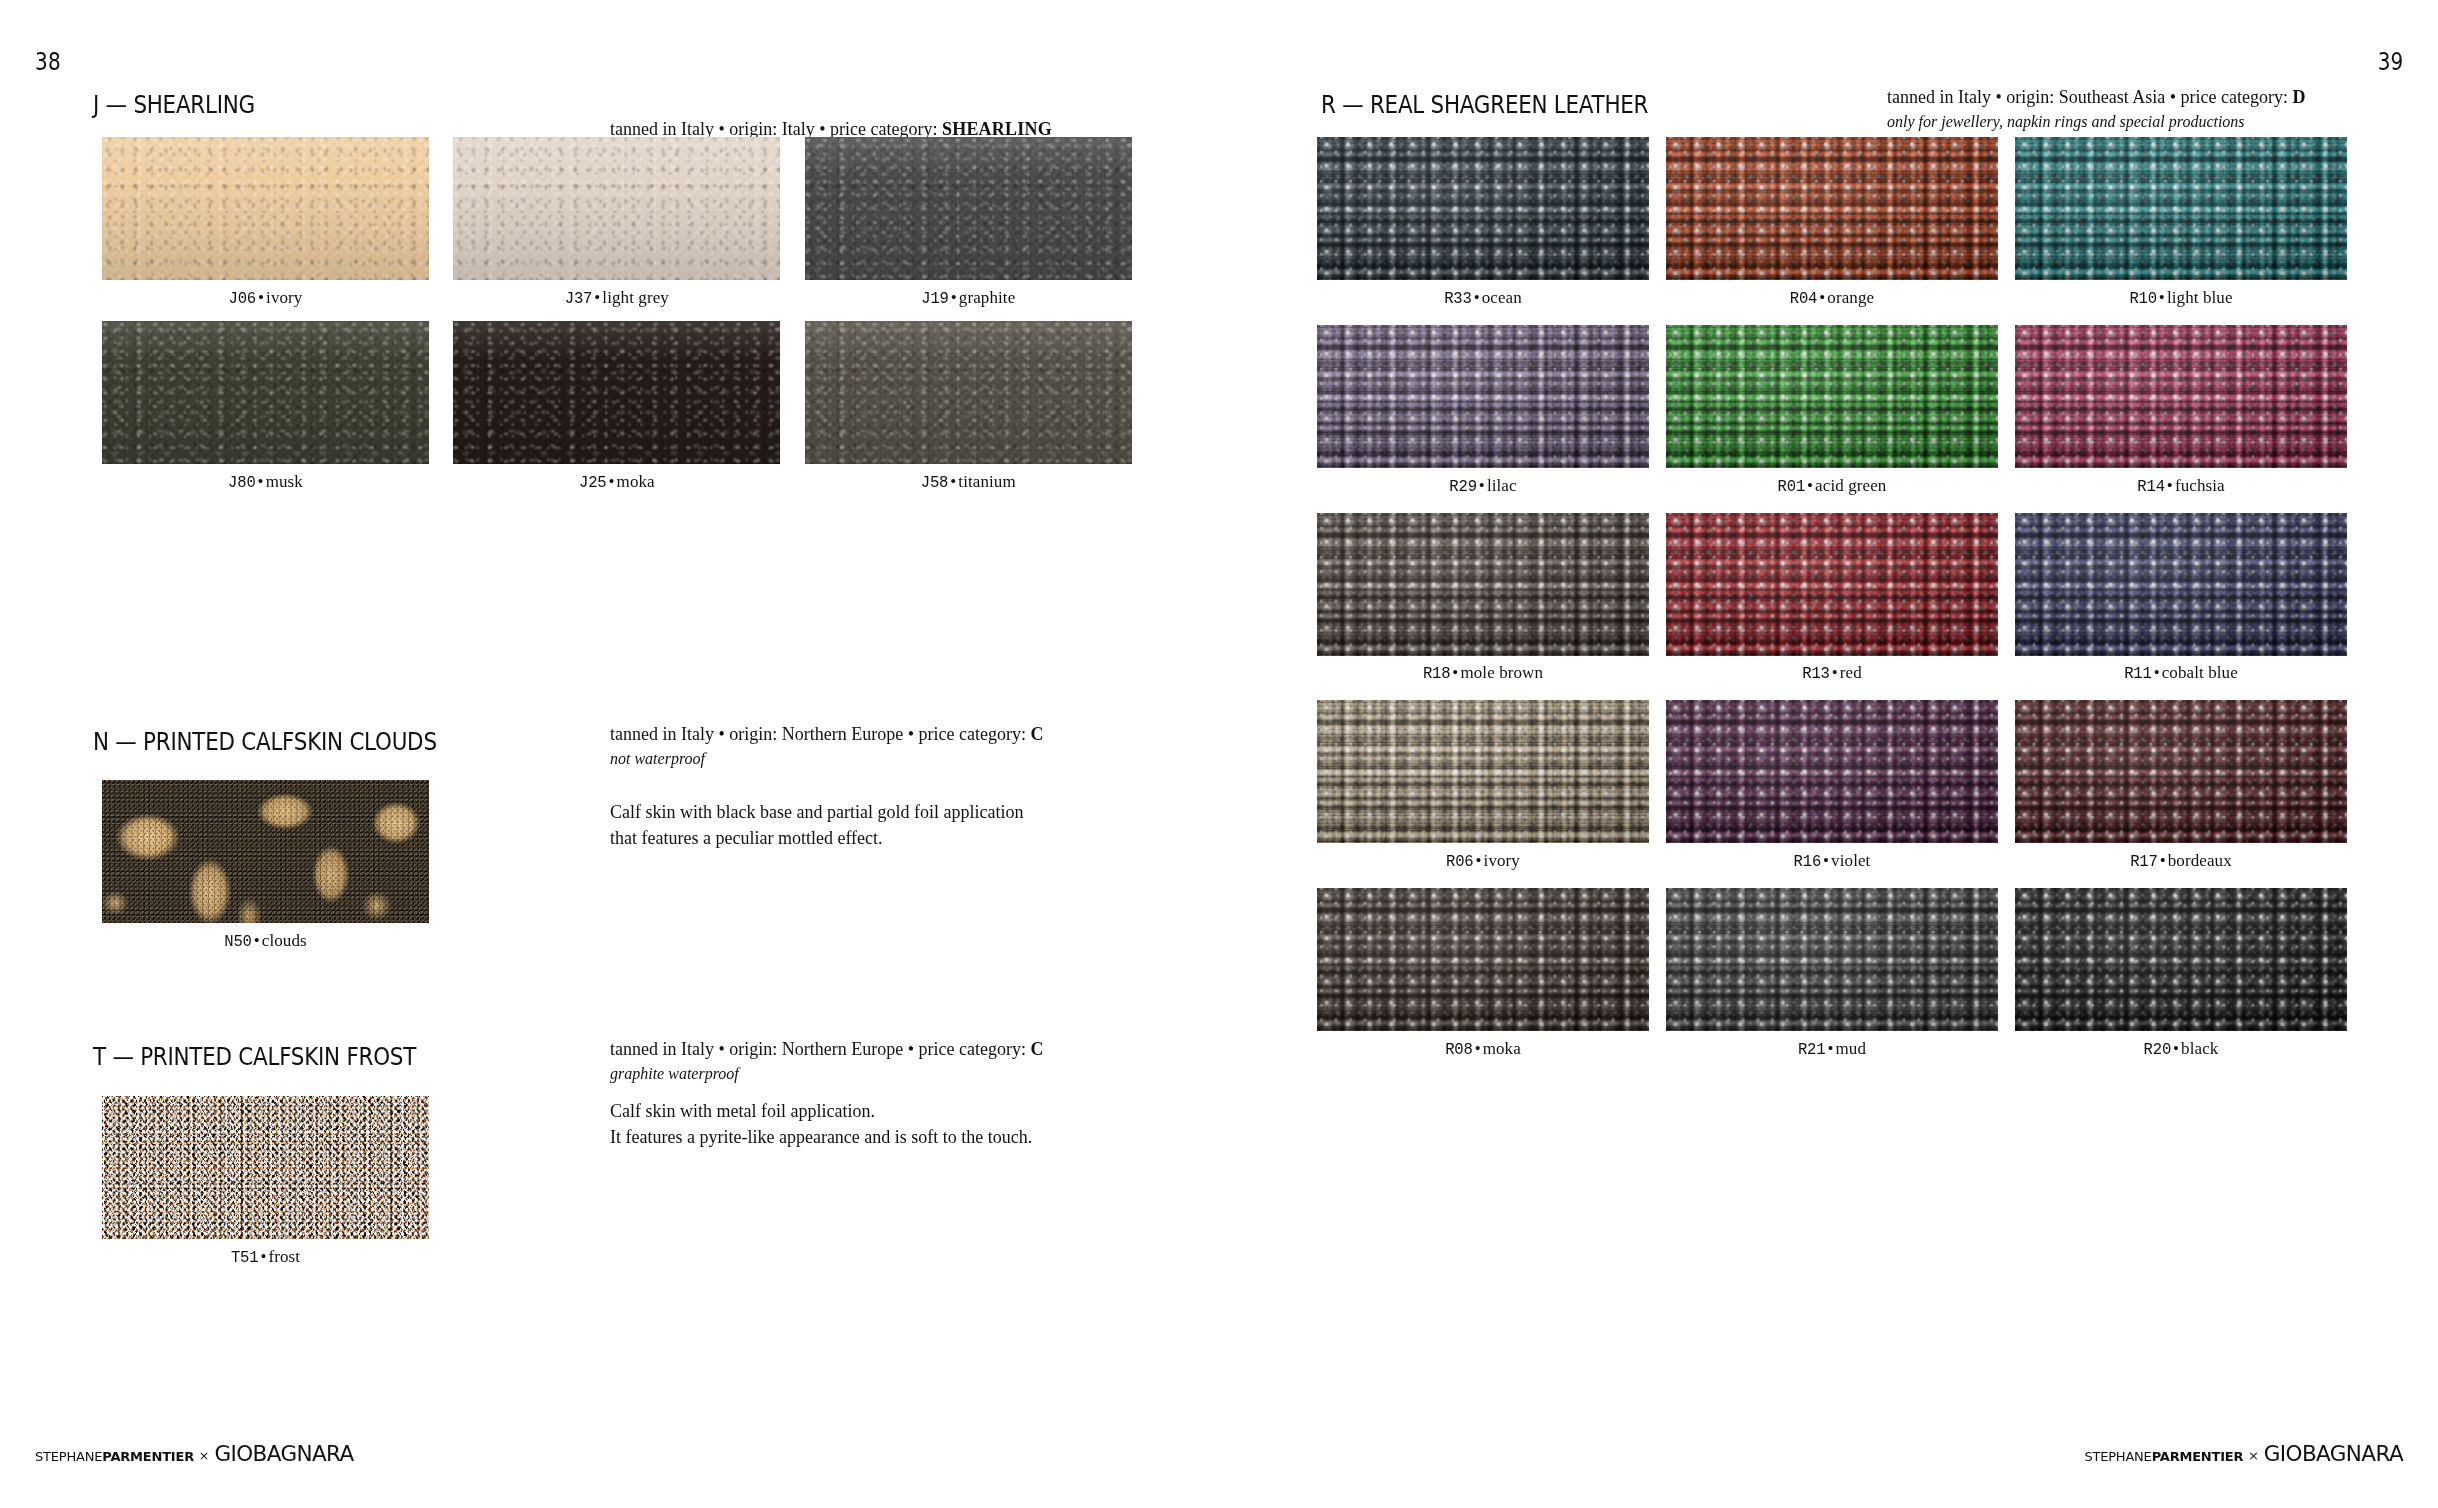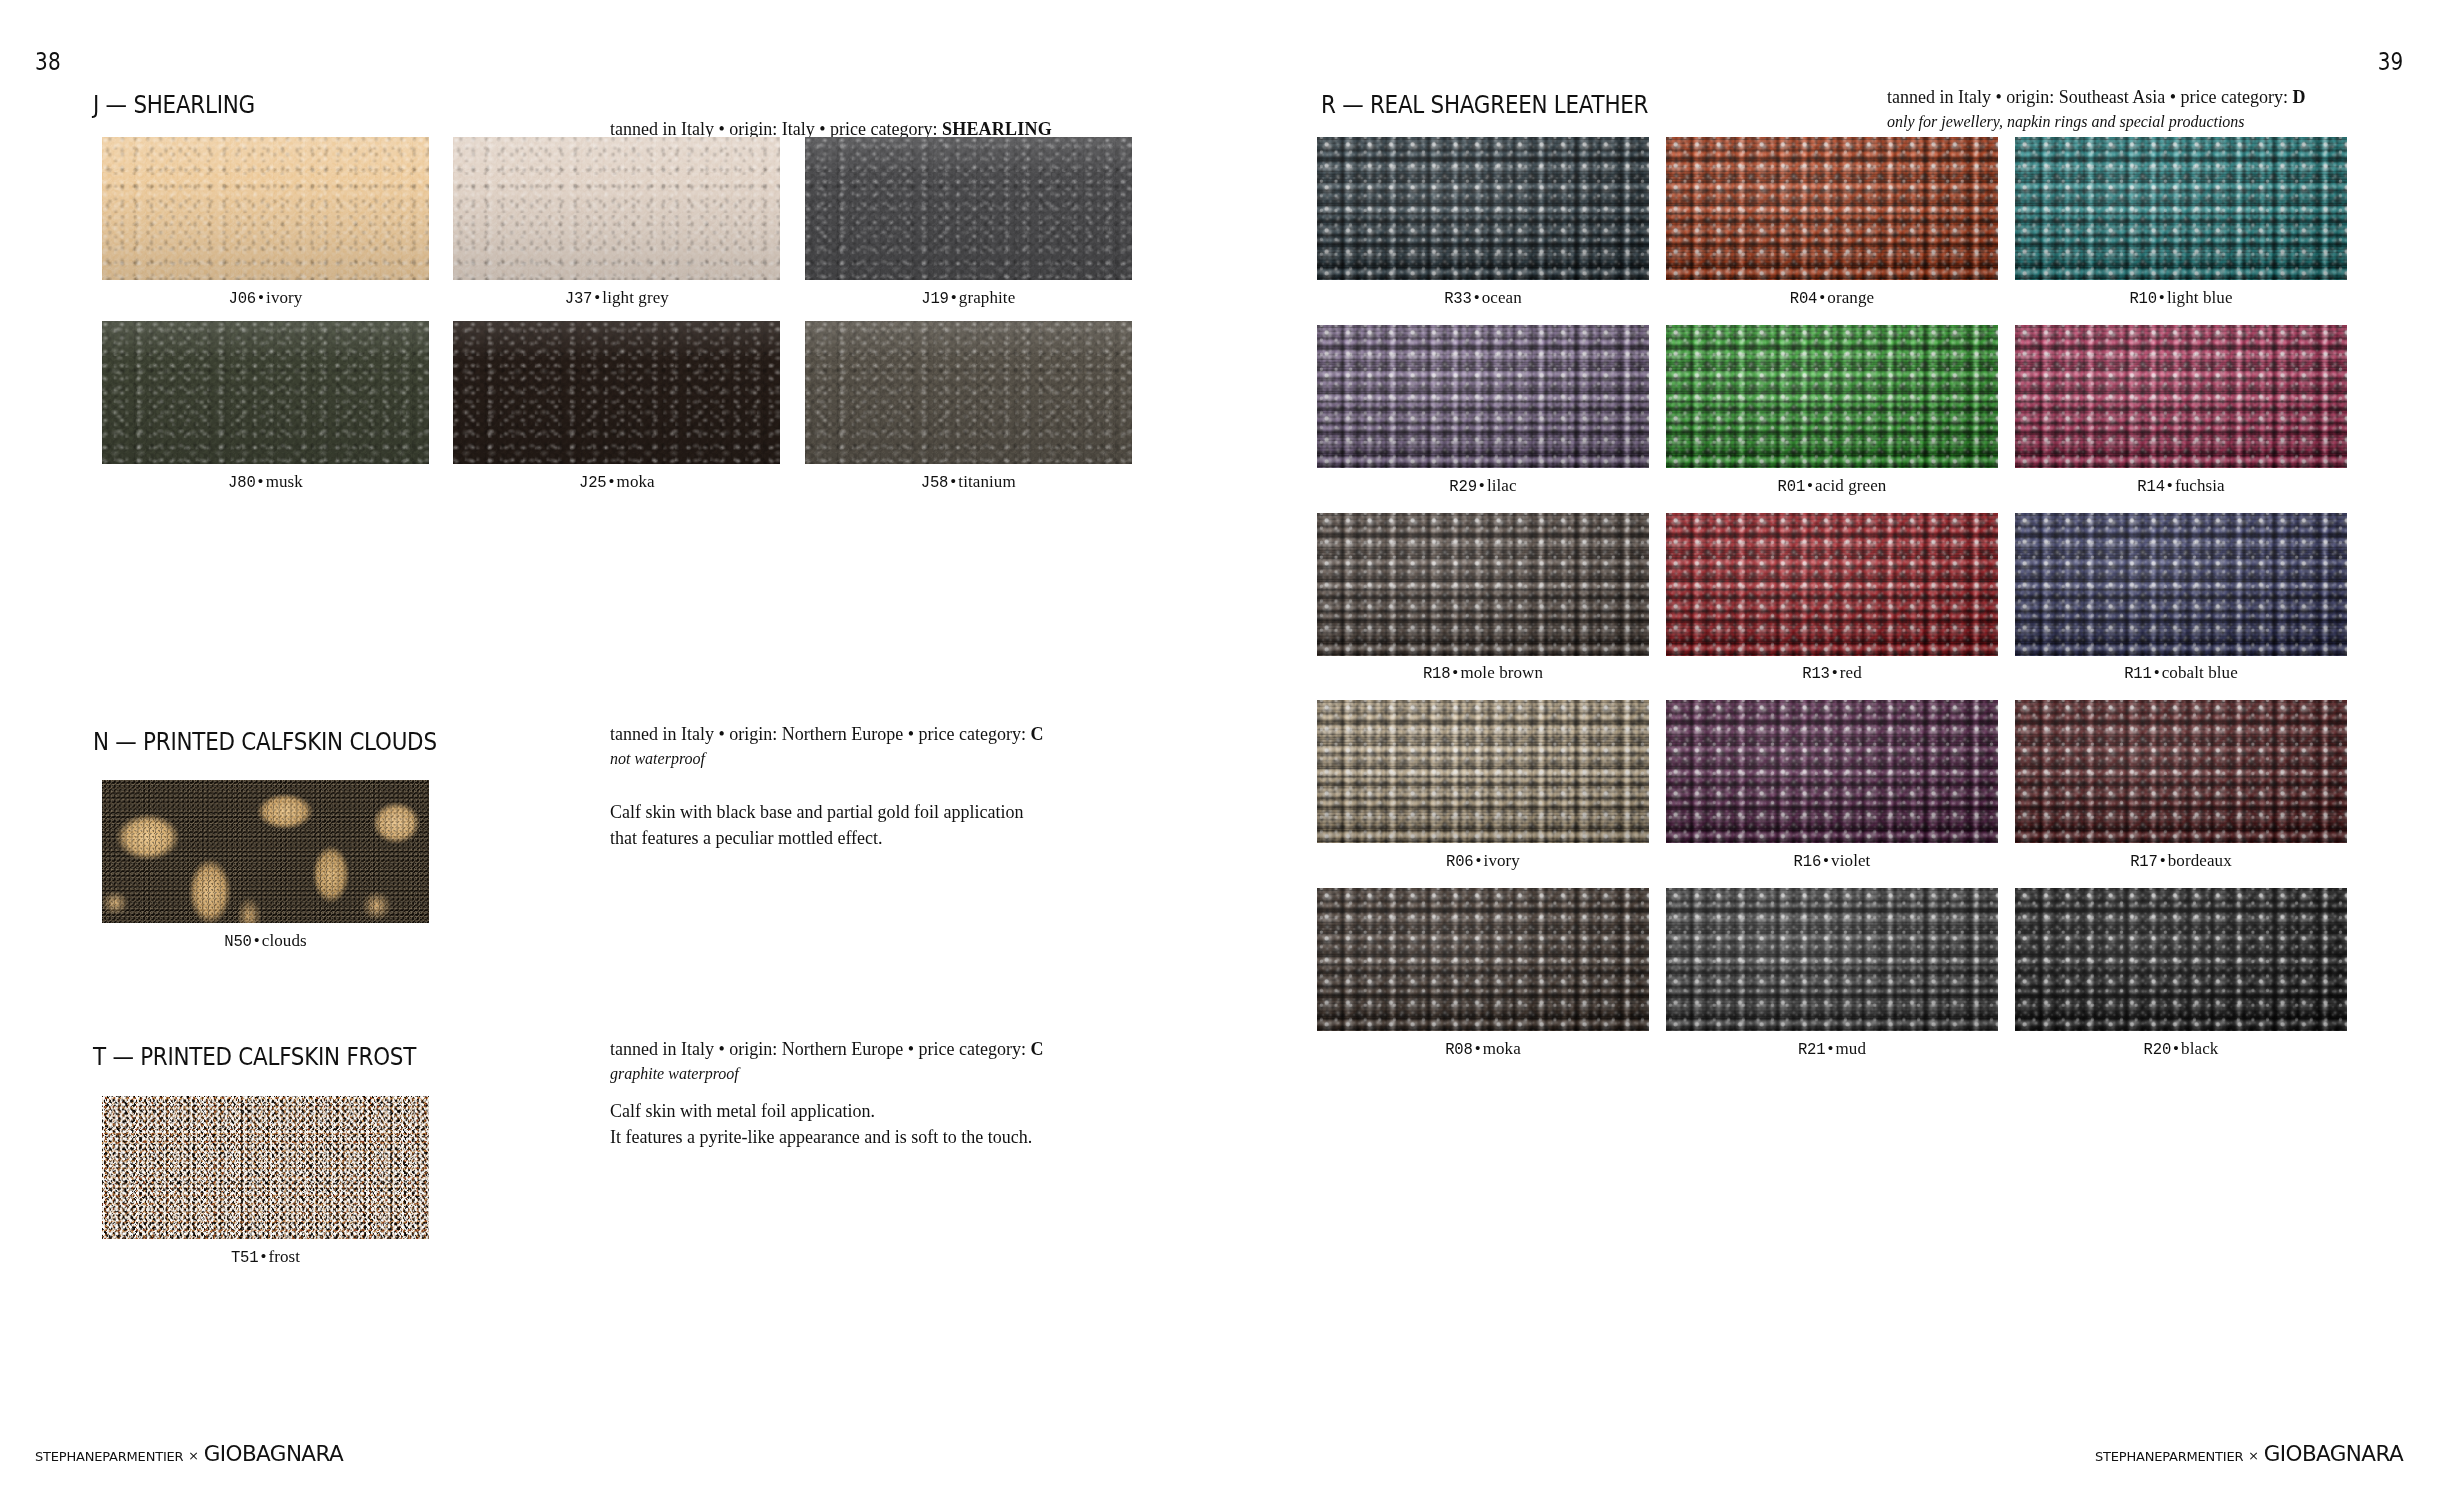--- a/index.html
+++ b/index.html
@@ -166,21 +166,21 @@
   }
 
   
   .footer{
     position:absolute;bottom:43px;font-family:"DejaVu Sans", sans-serif;
     white-space:nowrap;color:#111;
   }
   .page-left .footer{left:35px;}
   .page-right .footer{right:35px;}
   .brand-a{font-size:13px;font-weight:400;letter-spacing:-0.2px;}
-  .brand-a b{font-weight:400;}
+  .brand-a b{font-weight:700;}
   .brand-x{font-size:12.7px;padding:0 4.9px;position:relative;top:-1px;}
   .brand-b{font-size:21.5px;letter-spacing:-0.6px;font-weight:400;}
 </style>
 </head>
 <body>
 
 <div class="spread">
 
   <div class="page page-left">
 

